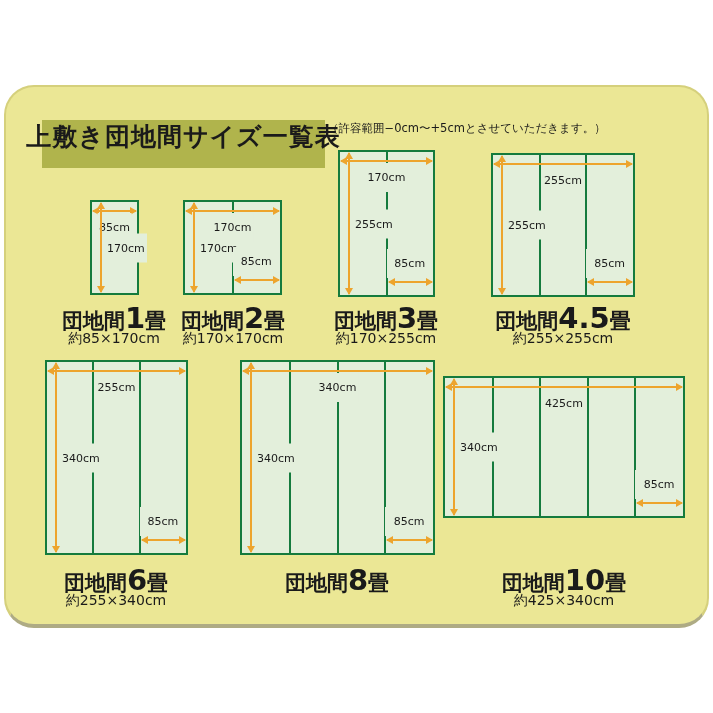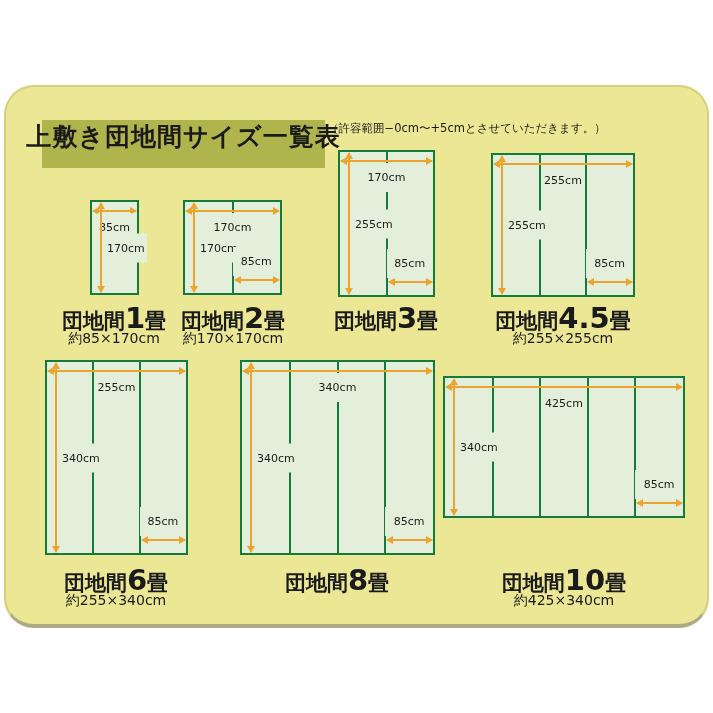--- a/index.html
+++ b/index.html
@@ -94,20 +94,21 @@
     <div class="harrow toparrow"></div>
     <div class="dim dimtop">170cm</div>
     <div class="varrow leftarrow"></div>
     <div class="dim dimleft">255cm</div>
     <div class="harrow botarrow" style="left:calc(50% + 2px)"></div>
     <div class="dim dimbot" style="left:50%">85cm</div>
   </div>
   <div class="caption name" style="left:286px;top:303px">
     <span>団地間</span><span class="num">3</span><span>畳</span>
   </div>
+  <div class="caption size" style="left:286px;top:329px">約170×255cm</div>
 
   <div class="mat m45">
     <div class="divider" style="left:calc(33.333% - 1px)"></div>
     <div class="divider" style="left:calc(66.667% - 1px)"></div>
     <div class="harrow toparrow"></div>
     <div class="dim dimtop">255cm</div>
     <div class="varrow leftarrow"></div>
     <div class="dim dimleft">255cm</div>
     <div class="harrow botarrow" style="left:calc(66.667% + 2px)"></div>
     <div class="dim dimbot" style="left:66.667%">85cm</div>

